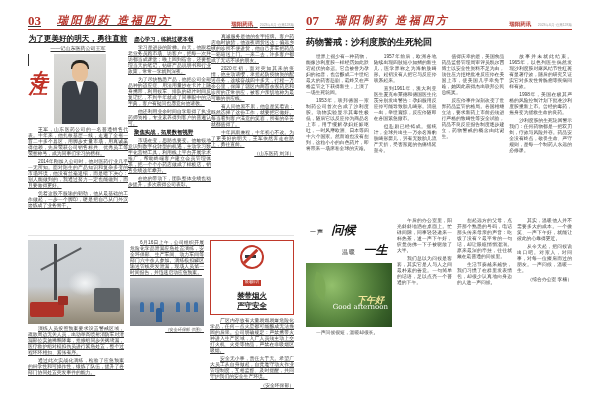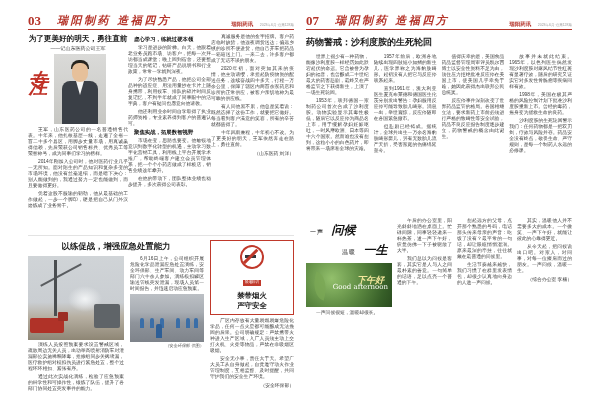--- a/index.html
+++ b/index.html
@@ -1,19 +1,19 @@
 <!DOCTYPE html>
 <html><head>
 <meta charset="utf-8">
 <style>
   html,body{margin:0;padding:0;}
   body{width:600px;height:409px;background:#ffffff;position:relative;
        font-family:"Liberation Sans",sans-serif;color:#333;overflow:hidden;}
   .page{position:absolute;top:10px;width:266px;height:392px;background:#fff;}
-  #left-page{left:28px;}
+  #left-page{left:28px;text-decoration:underline;}
   #right-page{left:306px;}
 
   
   .hdr{display:flex;align-items:flex-end;border-bottom:1.5px solid #b5342a;padding-bottom:2px;height:17px;}
   .pgno{font:bold 13px "Liberation Serif",serif;color:#b5342a;line-height:13px;}
   .hdr-title{font:italic bold 11px "DejaVu Serif",serif;color:#b5342a;margin-left:16px;letter-spacing:2.5px;line-height:12px;}
   .hdr-logo{margin-left:auto;text-align:right;line-height:4px;}
   .logo-main{color:#b5342a;font-weight:bold;font-size:5.5px;}
   .logo-sub{color:#9a9a9a;font-size:3.5px;margin-left:2px;}
 
@@ -72,21 +72,21 @@
   .r-cols{display:flex;gap:5px;height:158px;overflow:hidden;}
   .r-col{flex:1;overflow:hidden;}
   .essay{display:flex;gap:5px;height:170px;overflow:hidden;margin-top:6px;}
   .essay-col1{width:86px;flex:none;overflow:hidden;}
   .essay-col{flex:1;overflow:hidden;}
   .feat-title{margin:2px 0 4px;padding:0 2px;}
   .ft-line1{margin-left:2px;}
   .ft-line2{margin-left:34px;margin-top:1px;}
   .ft-small{font-size:6px;color:#222;letter-spacing:1px;}
   .ft-script{font:italic bold 12px "DejaVu Serif",serif;color:#111;margin-left:3px;}
-  .photo-green{width:100%;height:44px;position:relative;overflow:hidden;margin:3px 0 3px;
+  .photo-green{width:100%;height:64px;position:relative;overflow:hidden;margin:3px 0 3px;
       background:radial-gradient(circle at 30% 35%,#93c06c 0%,#5d8a42 45%,#375f28 80%,#2a4c1f 100%);}
   .pg-leaf{position:absolute;left:6px;top:10px;width:16px;height:26px;background:#7aa855;border-radius:0 100% 0 100%;transform:rotate(18deg);opacity:.8;}
   .pg-cn{position:absolute;right:8px;bottom:20px;font:italic bold 9px "DejaVu Serif",serif;color:#f4e79d;}
   .pg-en{position:absolute;right:4px;bottom:16px;font:7px "DejaVu Serif",serif;color:#fdfdf8;}
 </style>
 </head>
 <body>
 
 <div class="page" id="left-page">
   <div class="hdr">
@@ -128,21 +128,20 @@
       <p class="p">真诚服务是他的金字招牌。客户药店临时缺货，他连夜调货送达；偏远乡镇的诊所不便进货，他自己开车把药品一箱箱送上门。一来二去，许多客户都成了无话不谈的朋友。</p>
       <p class="p">2020年初，面对突如其来的疫情，他主动请缨，承担起防疫物资的配送任务，连续奋战四十多天，行程一万余公里，保障了辖区内两百余家药店和诊所的正常供应，被客户亲切地称为最可靠的供应线。</p>
       <p class="p">有人问他累不累，他总是笑着说：既然选择了这份工作，就要把它做好。每当看到客户满意的笑容，所有的辛苦就都值得了。</p>
       <p class="p">十年风雨兼程，十年初心不改。为了更美好的明天，王军依然奔走在路上，勇往直前。</p>
       <div class="attrib">（山东医药 刘洋）</div>
     </div>
   </div>
 
   <div class="bottom-section">
     <div class="drill-wrap">
-      <div class="drill-heading">以练促战，增强应急处置能力</div>
       <div class="drill-cols">
         <div class="drill-colA">
           <div class="photo-drill">
             <div class="pd-boom"></div>
             <div class="pd-mast"></div>
             <div class="pd-spray"></div>
             <div class="pd-tank"></div>
             <div class="pd-truck"></div>
             <div class="pd-cab"></div>
           </div>

